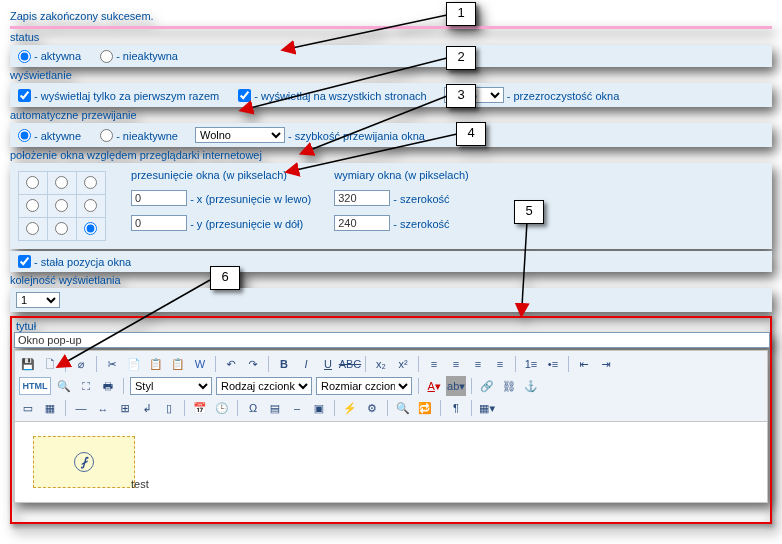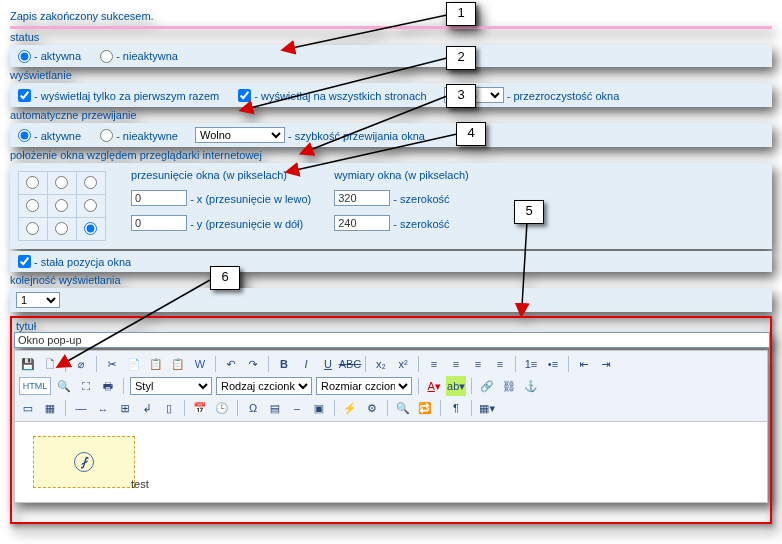--- a/index.html
+++ b/index.html
@@ -18,21 +18,21 @@
 .offsets{display:inline-block;vertical-align:top;margin-left:20px}
 .field-row{margin:9px 0}
 .num{width:48px;text-align:left}
 .red-box{border:2px solid #e40000;margin-top:4px;padding:2px;position:relative;height:200px;box-shadow:2px 3px 5px rgba(0,0,0,.4)}
 .title-input{width:756px;box-sizing:border-box}
 .toolbar{background:#eef3fa;border:1px solid #c6c6c6;margin-top:2px;padding:2px;line-height:18px}
 .tb-row{display:flex;flex-wrap:nowrap;align-items:center;padding:1px 0;overflow:hidden}
 .ico{width:18px;height:18px;display:inline-flex;align-items:center;justify-content:center;margin:0 1px;font-size:11px;color:#2a4a7a;border:1px solid transparent;cursor:pointer}
 .sep{width:1px;height:16px;background:#aebfd4;margin:0 4px;display:inline-block}
 .sel{font-size:11px;height:18px;margin:0 2px}
-.html-btn{display:inline-flex;align-items:center;justify-content:center;border:1px solid #9bb6d4;background:#fff;color:#2a6aa8;font-weight:normal;font-size:9px;width:30px;height:16px;margin:0 2px}
+.html-btn{display:inline-flex;align-items:center;justify-content:center;border:1px solid #9bb6d4;background:#fff;color:#2a6aa8;font-weight:bold;font-size:9px;width:30px;height:16px;margin:0 2px}
 .editor-body{position:relative;height:80px;background:#fff;border:1px solid #c6c6c6;border-top:none}
 .flash-box{position:absolute;left:18px;top:14px;width:100px;height:50px;background:#fdfad0;border:1px dashed #d0a030;display:flex;align-items:center;justify-content:center}
 .flash-ico{width:18px;height:18px;border-radius:50%;border:1px solid #4a6aa0;display:flex;align-items:center;justify-content:center;font-style:italic;font-weight:bold;color:#2a4a8a;font-size:12px}
 .test-text{position:absolute;left:116px;top:56px;color:#333}
 
 .callout{position:absolute;z-index:50}
 .callout .box{width:28px;height:22px;background:#fff;border:1px solid #000;text-align:center;font:13px/20px Arial;color:#000;box-shadow:3px 3px 4px rgba(0,0,0,.5)}
 svg.arrows{position:absolute;left:0;top:0;pointer-events:none;z-index:40}
 .shadow{filter:drop-shadow(4px 6px 6px rgba(0,0,0,.6))}
 </style>
@@ -163,21 +163,21 @@
         <span class="html-btn">HTML</span>
         <span class="ico">🔍</span>
         <span class="ico">⛶</span>
         <span class="ico">🖶</span>
         <span class="sep"></span>
         <select class="sel" style="width:82px"><option>Styl</option></select>
         <select class="sel" style="width:96px"><option>Rodzaj czcionki</option></select>
         <select class="sel" style="width:96px"><option>Rozmiar czcionk</option></select>
         <span class="sep"></span>
         <span class="ico" style="color:#c00"><u>A</u>▾</span>
-        <span class="ico" style="background:#bef264">ab▾</span>
+        <span class="ico" style="background:#a3a3a3">ab▾</span>
         <span class="sep"></span>
         <span class="ico">🔗</span>
         <span class="ico">⛓</span>
         <span class="ico">⚓</span>
       </div>
       <div class="tb-row">
         <span class="ico">▭</span>
         <span class="ico">▦</span>
         <span class="sep"></span>
         <span class="ico">—</span>

